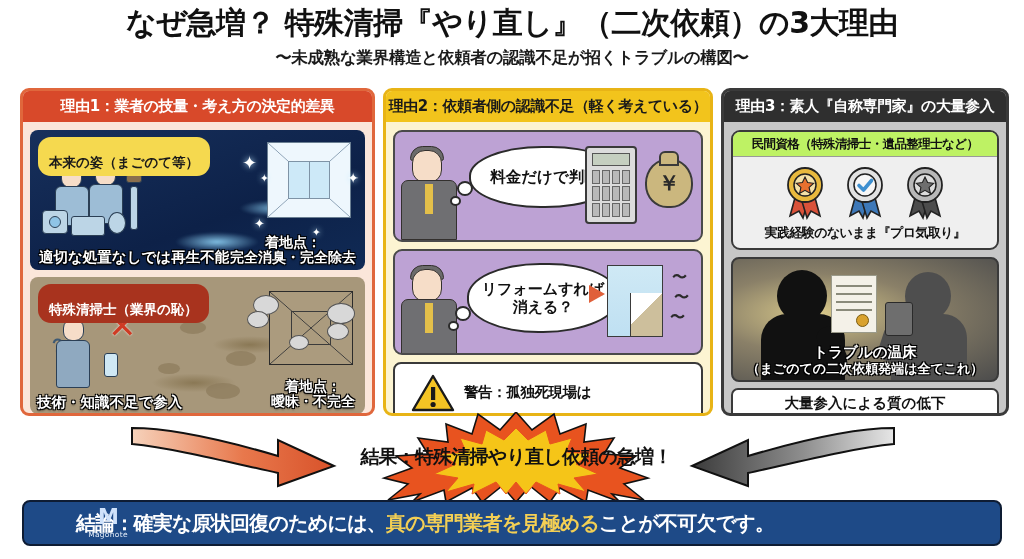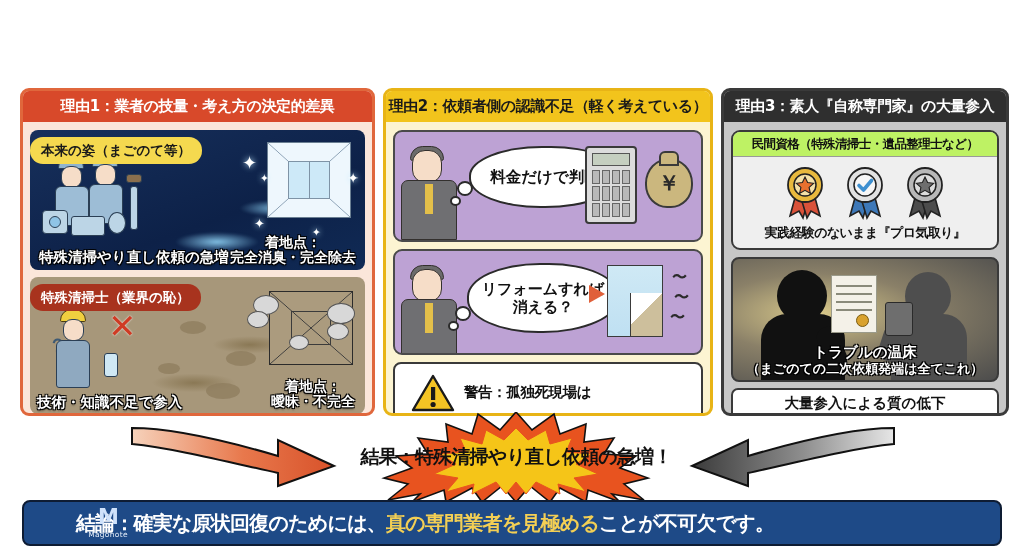--- a/index.html
+++ b/index.html
@@ -43,22 +43,22 @@
   #col2 .col-head { background:#f2c41c; color:#1a1a1a; }
 
   
   #col3 { left:721px; width:288px; height:328px;
           background:#c7c7c7; border:3px solid #3a3a3a; }
   #col3 .col-head { background:#2f2f2f; }
 
   
   .panel { position:relative; border-radius:8px; overflow:hidden; }
   .badge {
-    position:absolute; left:0; top:7px; z-index:4;
-    padding:5px 11px 4px; border-radius:13px;
+    position:absolute; left:8px; top:7px; z-index:4;
+    padding:17px 11px 4px; border-radius:13px;
     font-size:13.5px; font-weight:700; white-space:nowrap;
   }
   .badge-yellow { background:#f5d94f; color:#1a1a1a; }
   .badge-red { background:#a8331e; color:#fff; }
   .cap {
     position:absolute; z-index:4; font-weight:700; color:#fff;
     text-shadow: -1px -1px 0 #000, 1px -1px 0 #000, -1px 1px 0 #000, 1px 1px 0 #000,
                   0 2px 2px rgba(0,0,0,.5);
     line-height:1.12; white-space:nowrap;
   }
@@ -213,20 +213,24 @@
   .logo .mark { font-size:21px; font-weight:700; color:#cfe2fb; line-height:1; letter-spacing:-1px;}
   .logo .nm { font-size:7.5px; color:#e6eef9; margin-top:2px; letter-spacing:0.3px;}
   .concl-text { font-size:20px; font-weight:700; color:#fff; letter-spacing:-0.8px; white-space:nowrap; }
   .concl-text .hl { color:#f3cf54; }
 </style>
 </head>
 <body>
 
 <div class="page">
 
+  <div class="title-block">
+    <div class="main-title">なぜ急増？ 特殊清掃『やり直し』（二次依頼）の3大理由</div>
+    <div class="sub-title">〜未成熟な業界構造と依頼者の認識不足が招くトラブルの構図〜</div>
+  </div>
 
   <div class="cols">
 
     <div class="col" id="col1">
       <div class="col-head">理由1：業者の技量・考え方の決定的差異</div>
       <div class="col-body">
 
         <div class="panel p-navy">
           <div class="badge badge-yellow">本来の姿（まごのて等）</div>
           <div class="swoosh"></div>
@@ -252,21 +256,21 @@
               <div class="body" style="left:-3px; top:30px;"></div>
             </div>
             <div class="gear" style="left:2px; top:60px; width:26px; height:24px; border-radius:4px;"></div>
             <div class="gear" style="left:9px; top:66px; width:12px; height:12px; border-radius:50%; background:#8fc4e6;"></div>
             <div class="gear" style="left:31px; top:66px; width:34px; height:20px; border-radius:3px;"></div>
             <div class="gear" style="left:68px; top:62px; width:18px; height:22px; border-radius:50%;"></div>
             <div class="gear" style="left:90px; top:36px; width:8px; height:44px; border-radius:3px;"></div>
             <div class="gear" style="left:86px; top:24px; width:16px; height:9px; border-radius:3px; background:#8a6f4e;"></div>
           </div>
 
-          <div class="cap cap-left">特殊清掃やり直し依頼の急増</div>
+          <div class="cap cap-left">適切な処置なしでは再生不能</div>
           <div class="cap cap-right">
             <span>着地点：</span><br>
             <span>完全消臭・完全除去</span>
           </div>
         </div>
 
         <div class="panel p-dirt">
           <div class="badge badge-red">特殊清掃士（業界の恥）</div>
           <div class="trail"></div>
           <div class="stain" style="left:150px; top:44px; width:26px; height:13px;"></div>

